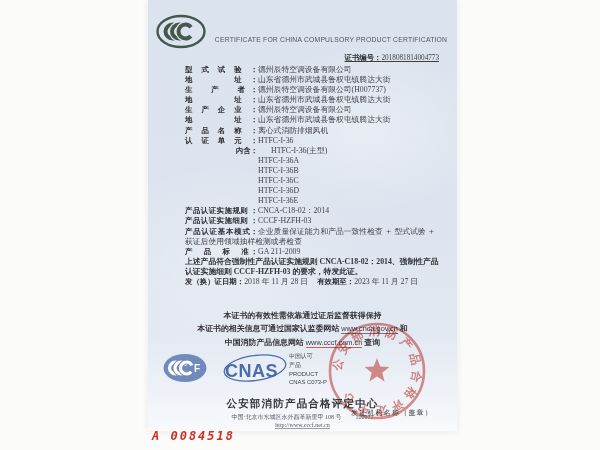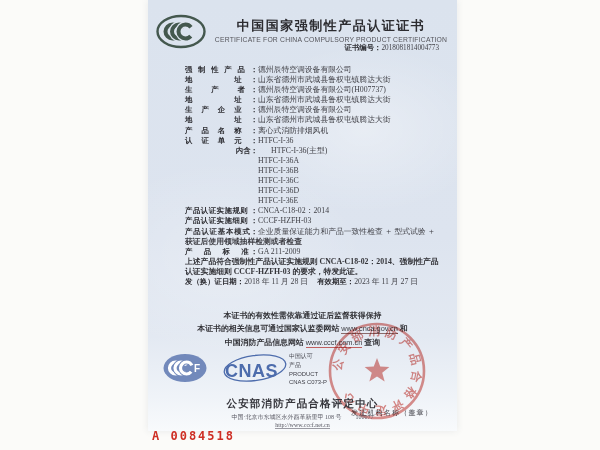--- a/index.html
+++ b/index.html
@@ -22,35 +22,35 @@
   .title-cn{
     position:absolute;left:72px;top:17px;width:222px;text-align:center;
     font-size:13px;font-weight:bold;letter-spacing:1.5px;color:#2c2c30;white-space:nowrap;
   }
   .title-en{
     position:absolute;left:62px;top:36px;width:242px;text-align:center;
     font-family:"Liberation Sans",sans-serif;
     font-size:6.8px;color:#54545a;letter-spacing:.2px;white-space:nowrap;
   }
   .certno{
-    position:absolute;right:18px;top:43px;font-size:7.2px;color:#3e3e44;white-space:nowrap;
+    position:absolute;right:18px;top:53px;font-size:7.2px;color:#3e3e44;white-space:nowrap;text-decoration:underline;
   }
   .certno .lab{font-weight:bold;}
   
   .rows{position:absolute;left:37px;right:12px;top:65px;font-size:7.8px;}
   .row{display:flex;line-height:10.1px;white-space:nowrap;}
   .lab{
     width:73px;flex:none;font-weight:bold;color:#2e2e33;font-size:7.4px;
     text-align:justify;text-align-last:justify;
   }
   .lab.compact{text-align:right;text-align-last:right;padding-right:13px;}
   .val{color:#3f3f45;}
   .row.cont{padding-left:73px;}
   .row.full{color:#333338;font-weight:bold;}
-  .row.plain{color:#3c3c42;font-weight:bold;}
+  .row.plain{color:#3c3c42;font-weight:normal;}
   .row.firstissue{padding-left:77px;font-weight:bold;color:#2e2e33;}
   .row.dates .gap{width:9px;flex:none;}
   .row.dates .lab2{font-weight:bold;color:#2e2e33;font-size:7.4px;font-family:Liberation Serif, serif;}
   
   .notices{position:absolute;left:0;top:309px;width:100%;text-align:center;
     font-size:7.9px;color:#333338;font-weight:bold;line-height:13.4px;}
   .lnk{font-weight:normal;font-family:"Liberation Sans",sans-serif;font-size:7.4px;
     color:#3c3c42;border-bottom:1px solid #8a6a6a;}
   .lnk.red{border-bottom:1px solid #c06060;}
   
@@ -67,47 +67,46 @@
   .issuer-addr{position:absolute;left:0;top:413px;width:100%;text-align:center;
     font-size:6px;color:#565660;}
   .issuer-addr .pc{margin-left:14px;}
   .issuer-url{position:absolute;left:0;top:422px;width:100%;text-align:center;
     font-size:6px;color:#565660;}
   .issuer-url span{border-bottom:.5px solid #9a9aa2;}
   
   .serial{
     position:absolute;left:152px;top:429px;
     font-family:"DejaVu Sans Mono","Liberation Mono",monospace;
-    font-size:12px;font-weight:bold;color:#ce2f25;letter-spacing:2px;white-space:nowrap;
+    font-size:12px;font-weight:bold;color:#ce2f25;letter-spacing:2px;white-space:nowrap;font-style:italic;
   }
 </style>
 </head>
 <body>
 
 <div class="photo">
   <div class="paper">
 
     <svg class="ccc-logo" width="52" height="37" viewBox="0 0 52 37">
       <ellipse cx="26" cy="18.5" rx="23.5" ry="15.5" fill="none" stroke="#44584e" stroke-width="2.4"></ellipse>
       <g fill="none">
         <circle cx="17.5" cy="18.5" r="7" stroke="#dde4ee" stroke-width="6.5"></circle>
         <circle cx="17.5" cy="18.5" r="7" stroke="#44584e" stroke-width="4" stroke-dasharray="0 5 34 5"></circle>
         <circle cx="24" cy="18.5" r="7" stroke="#dde4ee" stroke-width="6.5" stroke-dasharray="0 5 34 5"></circle>
         <circle cx="24" cy="18.5" r="7" stroke="#44584e" stroke-width="4" stroke-dasharray="0 5 34 5"></circle>
         <circle cx="30.5" cy="18.5" r="7" stroke="#dde4ee" stroke-width="6.5" stroke-dasharray="0 5 34 5"></circle>
         <circle cx="30.5" cy="18.5" r="7" stroke="#44584e" stroke-width="4" stroke-dasharray="0 5 34 5"></circle>
       </g>
     </svg>
-    <div class="title-cn">中国国家强制性产品认证证书</div>
     <div class="title-en">CERTIFICATE FOR CHINA COMPULSORY PRODUCT CERTIFICATION</div>
     <div class="certno"><span class="lab">证书编号：</span><span>2018081814004773</span></div>
 
     <div class="rows">
       <div class="row">
-          <span class="lab">强制性产品：</span>
+          <span class="lab">型式试验：</span>
           <span class="val">德州辰特空调设备有限公司</span>
         </div>
       <div class="row">
           <span class="lab">地　　址：</span>
           <span class="val">山东省德州市武城县鲁权屯镇腾达大街</span>
         </div>
       <div class="row">
           <span class="lab">生　产　者：</span>
           <span class="val">德州辰特空调设备有限公司(H007737)</span>
         </div>

